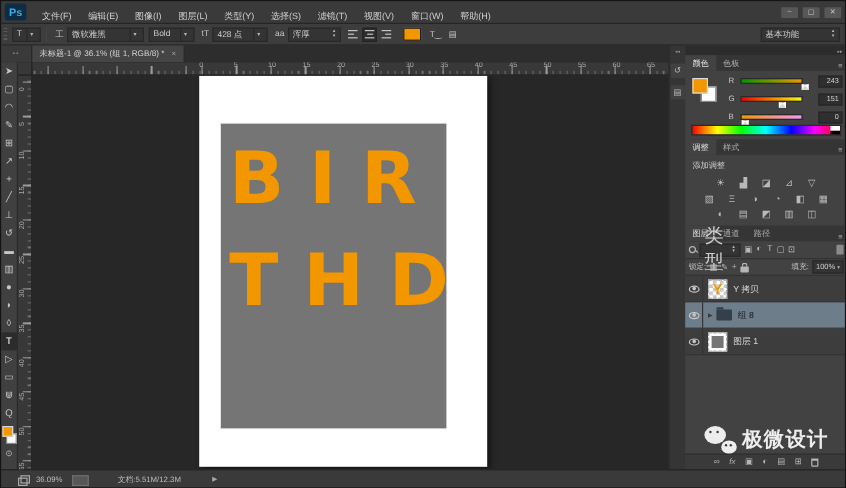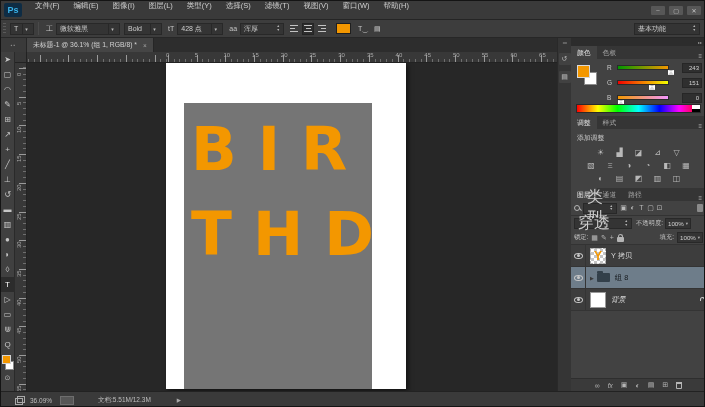--- a/index.html
+++ b/index.html
@@ -6,21 +6,21 @@
   body { background:#555; font-family:"Liberation Sans","DejaVu Sans",sans-serif; }
   #app { position:relative; width:705px; height:407px; background:#323232; overflow:hidden;
          border:1px solid #141414; color:#c9c9c9; }
 
   
   .menubar { position:absolute; left:0; top:0; width:705px; height:19px; background:#3a3a3a;
              border-bottom:1px solid #252525; display:flex; align-items:center; }
   .ps-logo { width:18px; height:14px; margin:0 6px 0 3px; background:#0e2c44; color:#39b1e8;
              font-size:9px; font-weight:bold; display:flex; align-items:center; justify-content:center;
              border-radius:2px; }
-  .menu-items { display:flex; height:100%; align-items:flex-start; }
+  .menu-items { display:flex; height:100%; align-items:flex-end; }
   .menu-item { font-size:7.5px; color:#cfcfcf; padding:0 7px; cursor:default; }
   .win-controls { margin-left:auto; display:flex; gap:4px; margin-right:5px; }
   .win-btn { width:14px; height:9px; background:#575757; color:#c9c9c9; font-size:6px;
              display:flex; align-items:center; justify-content:center; border-radius:1px; }
 
   
   .optionsbar { position:absolute; left:0; top:19px; width:705px; height:18px; background:#3d3d3d;
                 border-bottom:1px solid #272727; display:flex; align-items:center; font-size:7px; }
   .grip { width:3px; height:12px; margin:0 4px 0 2px;
           background:repeating-linear-gradient(to bottom,#5a5a5a 0 1px,transparent 1px 3px); }
@@ -82,21 +82,21 @@
             border-right:1px solid #222; z-index:2; overflow:hidden;
             background-image:
               repeating-linear-gradient(180deg,#9a9a9a 0 1px,transparent 1px 28.7px),
               repeating-linear-gradient(180deg,#6e6e6e 0 1px,transparent 1px 5.74px);
             background-size:7px auto, 3px auto; background-position:right 5px, right 5px;
             background-repeat:repeat-y; }
   .vruler span { position:absolute; left:-1px; width:10px; font-size:6px; color:#a8a8a8;
                  transform:rotate(-90deg); }
   .page { position:absolute; left:151px; top:11px; width:240px; height:326px; background:#ffffff;
           box-shadow:2px 2px 5px rgba(0,0,0,0.55); }
-  .poster-rect { position:absolute; left:18px; top:40px; width:188px; height:286px;
+  .poster-rect { position:absolute; left:18px; top:40px; width:188px; height:254px;
                  background:var(--poster-gray); display:flex; flex-direction:column;
                  padding:0 0 0 7px; overflow:visible; }
   .poster-line { height:85px; line-height:92px; font-size:60px; font-weight:bold;
                  font-family:"DejaVu Sans","Liberation Sans",sans-serif;
                  color:var(--accent); letter-spacing:21px; white-space:nowrap; }
   .poster-line.align-end { align-self:flex-end; margin-right:-16px; }
 
   
   .side-strip { position:absolute; left:556px; top:37px; width:14px; height:353px; background:#353535;
                 border-left:1px solid #292929; display:flex; flex-direction:column; align-items:center; }
@@ -491,34 +491,20 @@
       </div>
       <span id="filter-icons" style="display:flex">
           <span class="filter-ic">▣</span>
           <span class="filter-ic">◐</span>
           <span class="filter-ic">T</span>
           <span class="filter-ic">▢</span>
           <span class="filter-ic">⊡</span>
         </span>
       <div class="filter-pin"></div>
     </div>
-    <div class="blend-row">
-      <div class="sel blend-sel">
-        <span>穿透</span>
-        <span class="ud">
-            <span>▲</span>
-            <span>▼</span>
-          </span>
-      </div>
-      <span class="mini-lab">不透明度:</span>
-      <div class="val-box">
-        <span>100%</span>
-        <span class="caret">▾</span>
-      </div>
-    </div>
     <div class="lock-row">
       <span class="mini-lab" style="margin-left:0">锁定:</span>
       <span id="lock-icons" style="display:flex;gap:3px;align-items:center">
           <span class="lock-ic">▦</span>
           <span class="lock-ic">✎</span>
           <span class="lock-ic">+</span>
           <span class="css-lock"></span>
         </span>
       <span class="mini-lab" style="margin-left:auto">填充:</span>
       <div class="val-box">
@@ -541,37 +527,49 @@
             <div class="eye"></div>
           </div>
           <span class="expander">▶</span>
           <div class="folder-ic"></div>
           <span class="layer-name">组 8</span>
         </div>
         <div class="layer-row">
           <div class="eye-cell">
             <div class="eye"></div>
           </div>
-          <div class="thumb white-thumb"></div>
-          <span class="layer-name" style="font-style: italic;">背景</span>
-          <span class="row-lock"><span class="css-lock"></span></span>
+          <div class="thumb gray-thumb"></div>
+          <span class="layer-name">图层 1</span>
         </div>
       </div>
     <div class="layer-empty"></div>
     <div class="layer-actions" id="layer-actions">
         <span class="act-ic">∞</span>
         <span class="act-ic fx">fx</span>
         <span class="act-ic">▣</span>
         <span class="act-ic">◐</span>
         <span class="act-ic">▤</span>
         <span class="act-ic">⊞</span>
         <span class="trash"></span>
       </div>
   </div>
 
+  <div class="watermark">
+    <div class="wx-logo">
+      <div class="wx-big">
+          <i></i>
+          <i></i>
+        </div>
+      <div class="wx-small">
+          <i></i>
+          <i></i>
+        </div>
+    </div>
+    <div class="wm-text">极微设计</div>
+  </div>
 
   <div class="statusbar">
     <div class="pages-ic"></div>
     <span>36.09%</span>
     <div class="status-thumb"></div>
     <span class="status-doc">文档:5.51M/12.3M</span>
     <span class="status-arrow">▶</span>
   </div>
 
 </div>

